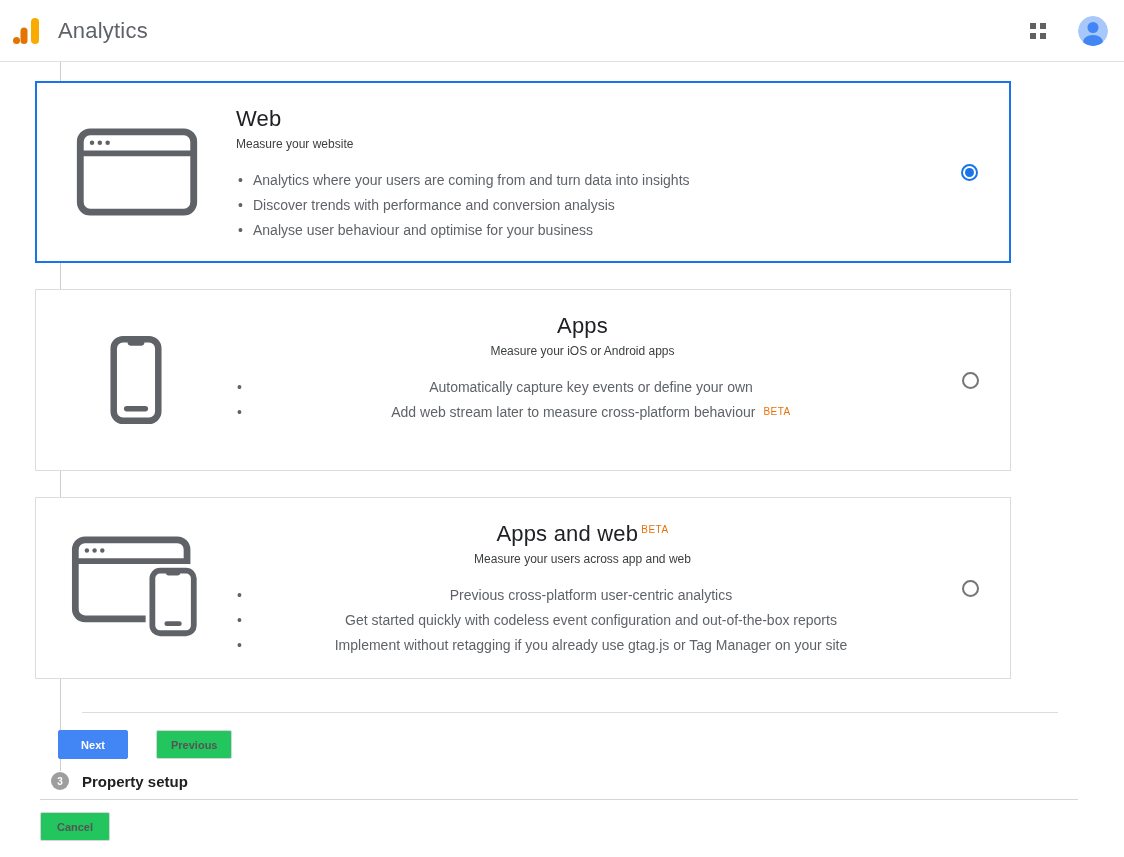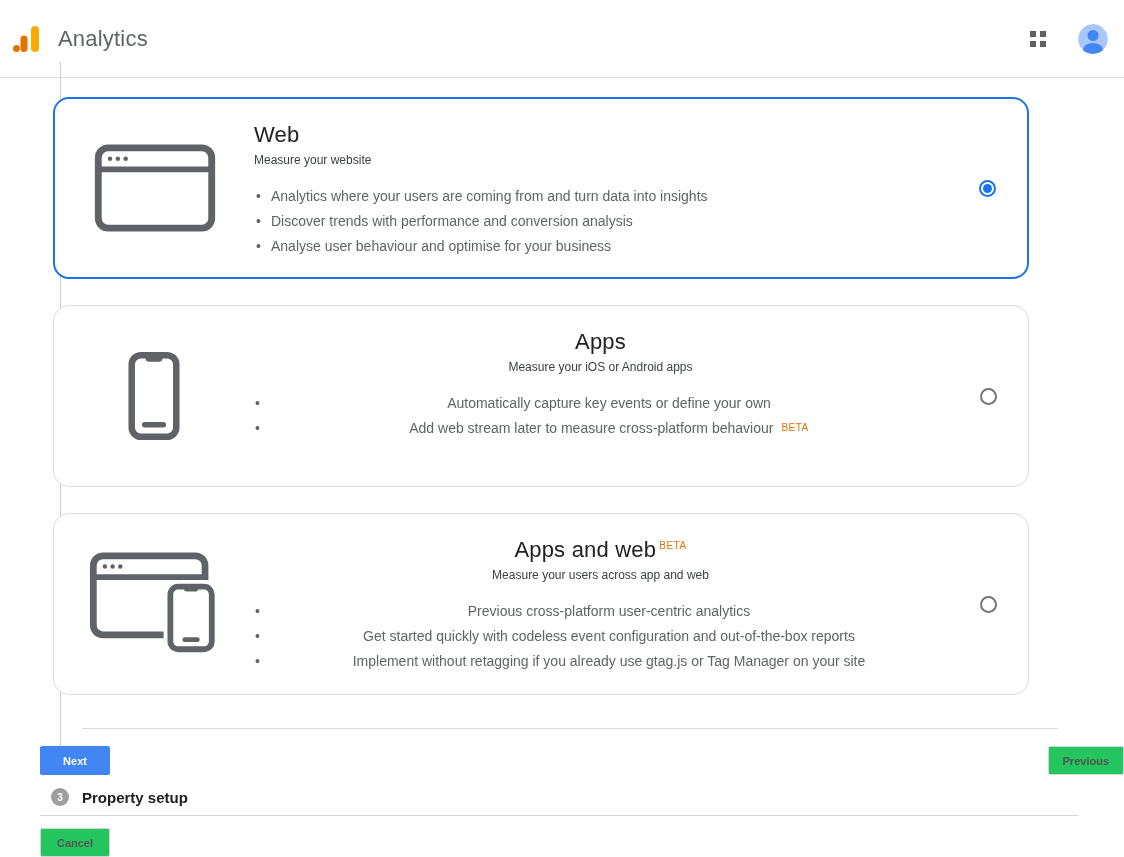--- a/index.html
+++ b/index.html
@@ -1,38 +1,38 @@
 <!DOCTYPE html>
 <html><head>
 <meta charset="utf-8">
 <style>
   * { box-sizing: border-box; margin: 0; padding: 0; }
   html, body { width: 1124px; height: 857px; background: #fff; overflow: hidden; }
   body { font-family: "Liberation Sans", sans-serif; position: relative; color: #202124; }
 
   
   .header {
-    height: 78px; border-bottom: 1px solid #e0e0e0;
+    height: 62px; border-bottom: 1px solid #e0e0e0;
     display: flex; align-items: center; padding: 0 16px 0 12px;
   }
   .logo-wrap { display: flex; align-items: center; }
   .app-title { font-size: 22px; color: #5f6368; margin-left: 14px; letter-spacing: 0.2px; }
   .header-spacer { flex: 1; }
   .apps-grid { width: 16px; height: 16px; display: grid; grid-template-columns: 6px 6px; grid-template-rows: 6px 6px; gap: 4px; margin-right: 32px; cursor: pointer; }
   .apps-grid span { background: #616161; display: block; }
   .avatar { width: 30px; height: 30px; border-radius: 50%; overflow: hidden; cursor: pointer; }
 
   
   .stepper-line { position: absolute; left: 60px; top: 62px; width: 1px; height: 709px; background: #cccccc; }
 
   
   .content { position: relative; }
   .card {
-    margin-left: 53px; width: 976px; height: 182px;
-    border: 1px solid #dadce0; border-radius: 16px; background: #fff;
+    margin-left: 35px; width: 976px; height: 182px;
+    border: 1px solid #dadce0; border-radius: 0; background: #fff;
     display: flex; align-items: stretch; cursor: pointer;
   }
   .card.first { margin-top: 19px; }
   .card + .card, .card + .card + .card { margin-top: 26px; text-align: center; }
   .card.selected { border: 2px solid #1a73e8; }
   .card-icon-col { width: 199px; display: flex; align-items: center; justify-content: center; }
   .card-body { flex: 1; padding-top: 23px; }
   .card-title { font-size: 22px; font-weight: 400; color: #202124; letter-spacing: 0.2px; }
   .title-beta {
     font-size: 10px; font-weight: 500; color: #e8710a; letter-spacing: 0.5px;
@@ -49,21 +49,21 @@
     font-size: 10px; font-weight: 500; color: #e8710a; letter-spacing: 0.5px;
     margin-left: 8px; position: relative; top: -2px;
   }
   .card-radio-col { width: 80px; display: flex; align-items: center; justify-content: center; }
   .radio { width: 17px; height: 17px; border: 2px solid #757575; border-radius: 50%; position: relative; cursor: pointer; }
   .radio.on { border-color: #1a73e8; }
   .radio.on::after { content: ""; position: absolute; left: 2px; top: 2px; right: 2px; bottom: 2px; background: #1a73e8; border-radius: 50%; }
 
   
   .divider-inner { margin: 33px 0 0 82px; width: 976px; height: 1px; background: #dadce0; }
-  .btn-row { margin: 17px 0 0 40px; display: flex; gap: 36px; justify-content: space-between; }
+  .btn-row { margin: 17px 0 0 58px; display: flex; gap: 28px; }
   .btn {
     min-width: 70px; height: 29px; font-size: 11px; font-weight: 700;
     border-radius: 2px; cursor: pointer; font-family: "Liberation Sans", sans-serif;
     padding: 0 14px;
   }
   .btn-primary { background: #4285f4; border: 1px solid #4285f4; color: #fff; }
   .btn-secondary { background: #22c55e; border: 1px solid #d5d5d5; color: #555; }
   .step-row { margin: 13px 0 0 51px; display: flex; align-items: center; height: 18px; }
   .step-badge {
     width: 18px; height: 18px; border-radius: 50%; background: #9e9e9e; color: #fff;

